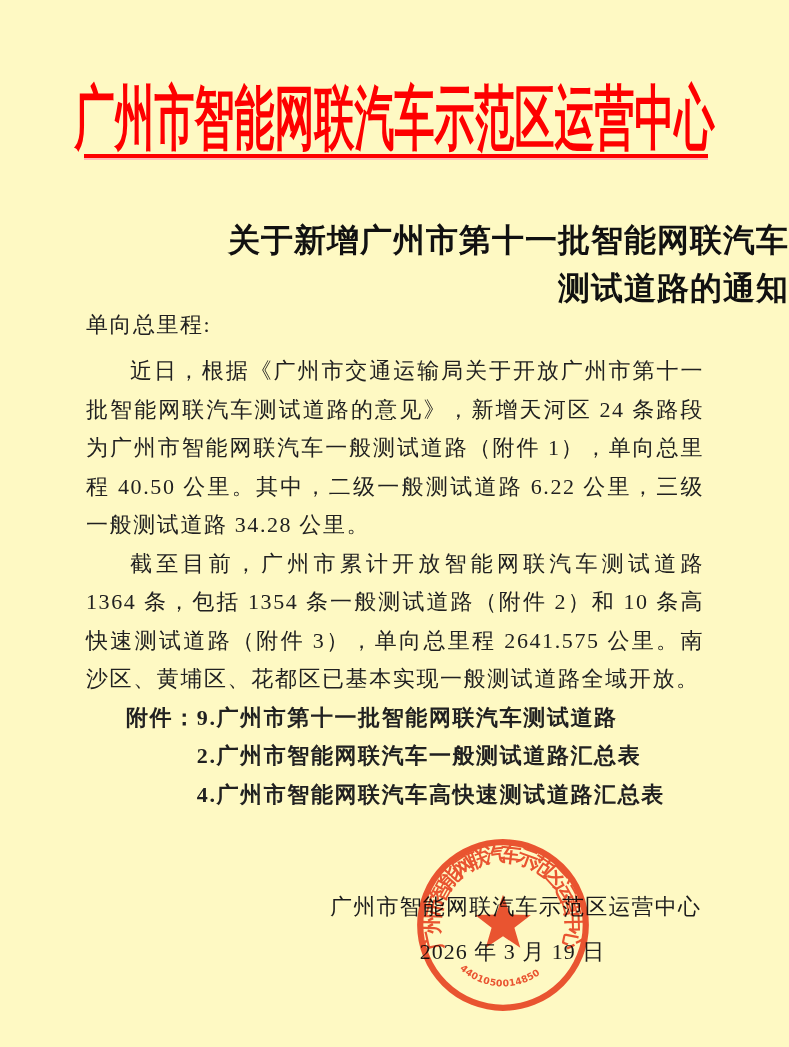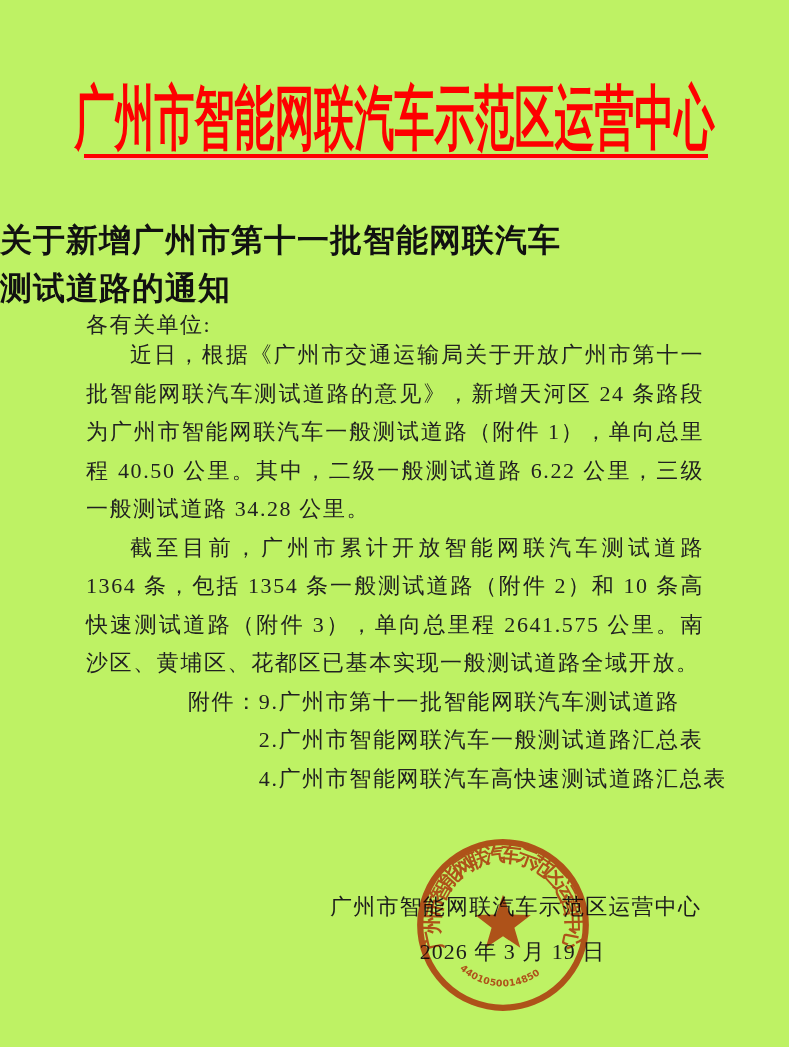--- a/index.html
+++ b/index.html
@@ -1,17 +1,17 @@
 <!DOCTYPE html>
 <html><head>
 <meta charset="utf-8">
 <style>
   html,body{margin:0;padding:0;background:#ffffff;}
   .page{
-    position:relative;width:789px;height:1047px;background:#bef264;overflow:hidden;
+    position:relative;width:789px;height:1047px;background:#fef9c3;overflow:hidden;
     font-family:"Liberation Serif","DejaVu Serif",serif;color:#212121;
   }
   
   .org-name{
     position:absolute;left:0;top:70px;width:789px;height:84px;
     text-align:center;color:#fe0000;
     font-family:"DejaVu Sans","Liberation Sans",sans-serif;
     font-weight:bold;font-size:40px;letter-spacing:0px;white-space:nowrap;
     transform:scaleY(1.75);transform-origin:50% 0;
   }
@@ -19,34 +19,34 @@
     position:absolute;left:84px;top:154px;width:624px;height:4px;
     background:#fe0000;border-bottom:2px solid #ffb9b9;
   }
   .doc-number{
     position:absolute;top:181px;right:104px;
     font-size:22px;color:#1c1c1c;letter-spacing:1px;white-space:nowrap;
   }
   
   .doc-title{
     position:absolute;left:0;top:216px;width:789px;margin:0;
-    text-align:left;font-size:32px;font-weight:bold;color:#111;
+    text-align:right;font-size:32px;font-weight:bold;color:#111;
     line-height:48px;letter-spacing:1px;
   }
   
   .salutation{
     position:absolute;left:86px;top:310px;font-size:22px;letter-spacing:1.5px;
   }
   .body-text{
-    position:absolute;left:86px;top:336px;width:618px;
+    position:absolute;left:86px;top:352px;width:618px;
     font-size:22px;line-height:38.5px;letter-spacing:1.6px;
     text-align:justify;text-justify:inter-ideograph;
   }
   .body-text p{margin:0;text-indent:2em;}
-  .attachments{display:flex;margin-left:102px;}
+  .attachments{display:flex;margin-left:40px;font-weight:bold;}
   .attachments .att-label{white-space:nowrap;}
   .attachments .att-items{flex:1;}
   .attachments .att-items div{white-space:nowrap;}
   
   .signer{
     position:absolute;left:330px;top:892px;width:360px;text-align:center;
     font-size:22px;letter-spacing:1.2px;white-space:nowrap;color:#1c1c1c;
   }
   .sign-date{
     position:absolute;left:330px;top:937px;width:365px;text-align:center;
@@ -70,21 +70,21 @@
 </head>
 <body>
 
 <div class="page">
 
   <div class="org-name">广州市智能网联汽车示范区运营中心</div>
   <div class="red-rule"></div>
 
   <h1 class="doc-title"><span>关于新增广州市第十一批智能网联汽车</span><br><span>测试道路的通知</span></h1>
 
-  <div class="salutation">各有关单位:</div>
+  <div class="salutation">单向总里程:</div>
 
   <div class="body-text">
     <p>近日，根据《广州市交通运输局关于开放广州市第十一批智能网联汽车测试道路的意见》，新增天河区 24 条路段为广州市智能网联汽车一般测试道路（附件 1），单向总里程 40.50 公里。其中，二级一般测试道路 6.22 公里，三级一般测试道路 34.28 公里。</p>
     <p>截至目前，广州市累计开放智能网联汽车测试道路 1364 条，包括 1354 条一般测试道路（附件 2）和 10 条高快速测试道路（附件 3），单向总里程 2641.575 公里。南沙区、黄埔区、花都区已基本实现一般测试道路全域开放。</p>
     <div class="attachments">
       <span class="att-label">附件：</span>
       <span class="att-items">
         <div>9.广州市第十一批智能网联汽车测试道路</div>
         <div>2.广州市智能网联汽车一般测试道路汇总表</div>
         <div>4.广州市智能网联汽车高快速测试道路汇总表</div>

